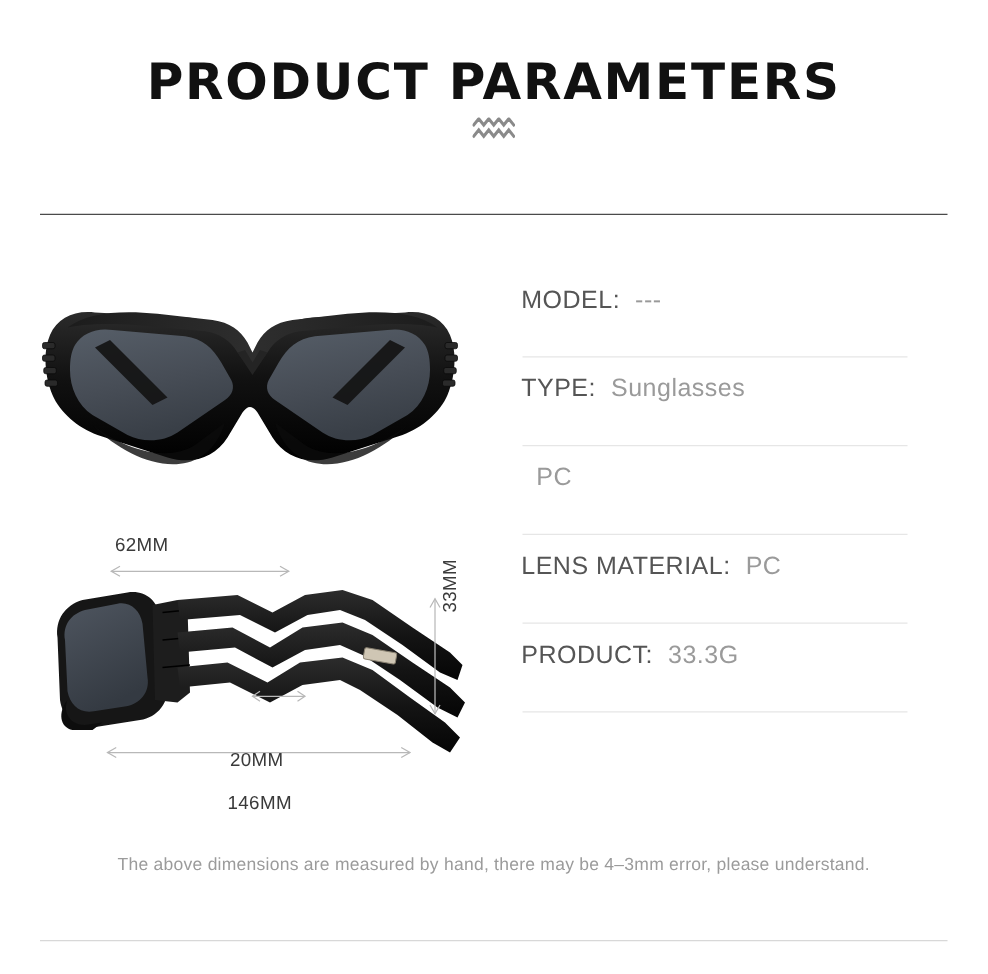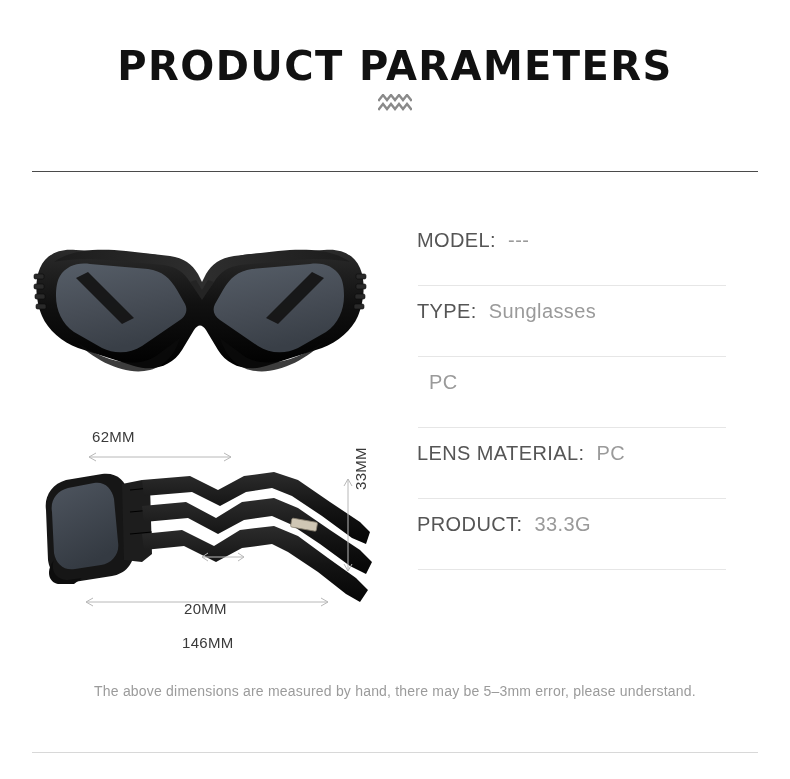--- a/index.html
+++ b/index.html
@@ -419,16 +419,16 @@
           <span class="spec-label">PRODUCT:</span>
           <span class="spec-value">33.3G</span>
         </div>
         <div class="spec-sep"></div>
       </div>
 
 
     </div>
   </div>
 
-  <div class="footer-note">The above dimensions are measured by hand, there may be 5–3mm error, please understand.</div>
+  <div class="footer-note">The above dimensions are measured by hand, there may be 4–3mm error, please understand.</div>
   <div class="footer-rule"></div>
 
 </div>
 
 </body></html>

